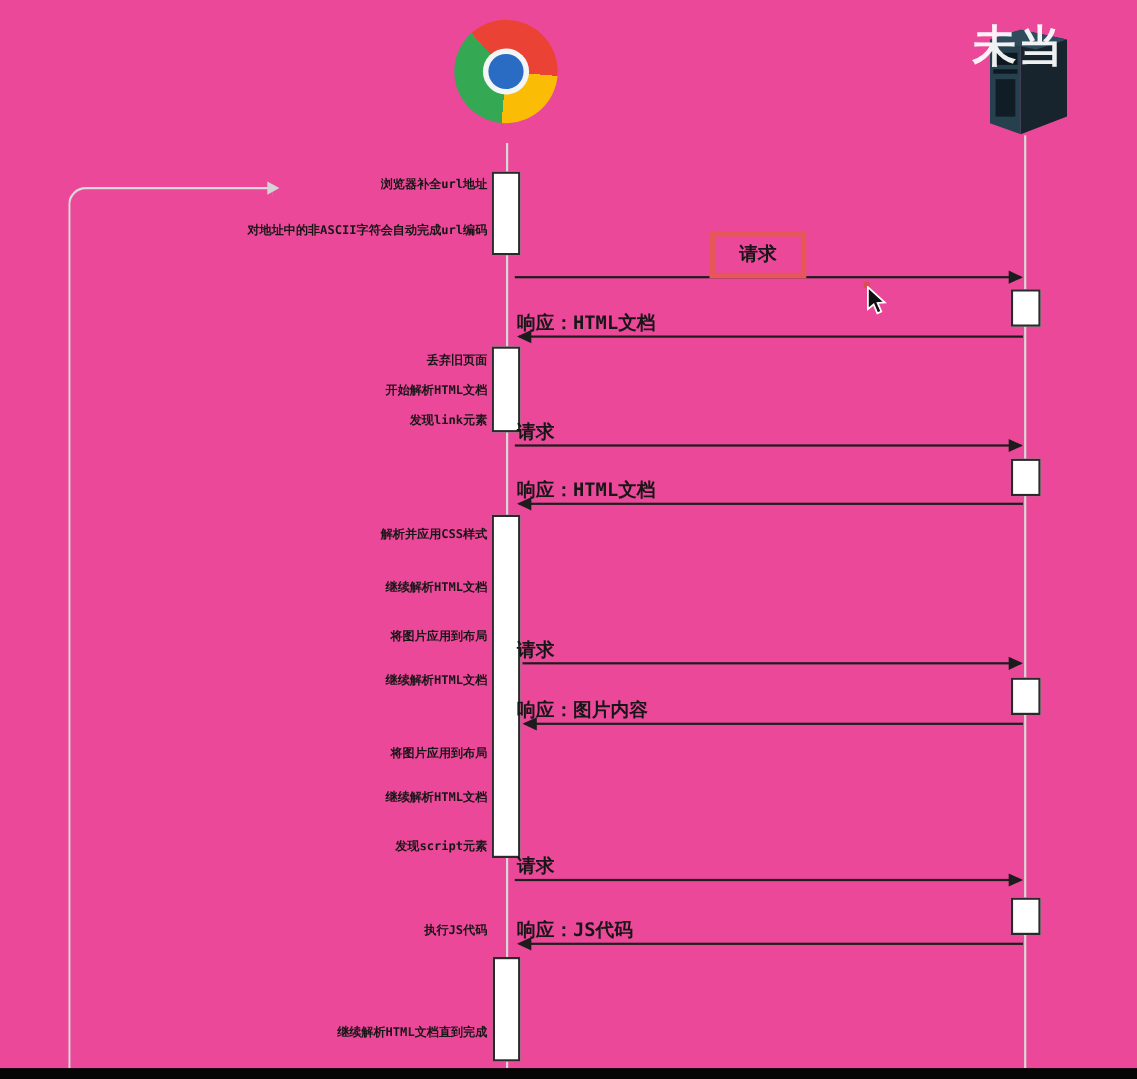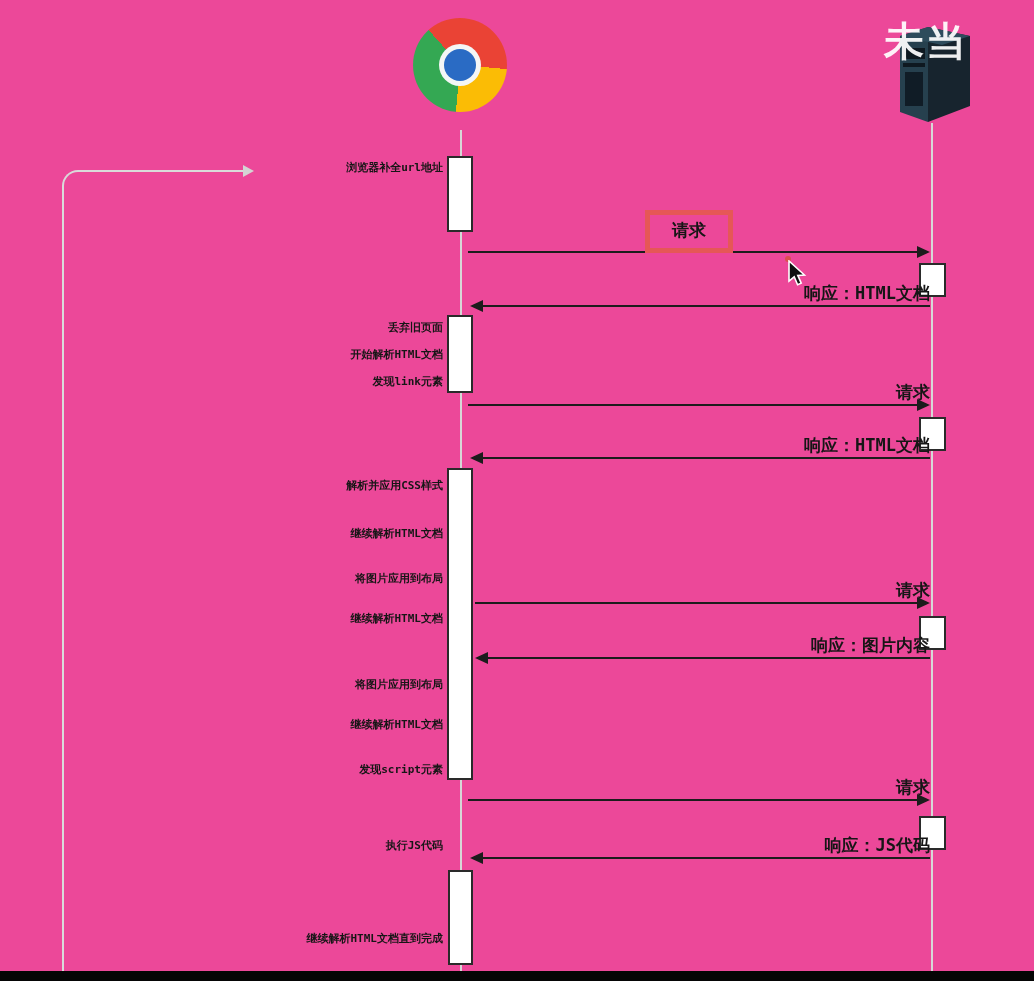--- a/index.html
+++ b/index.html
@@ -10,21 +10,21 @@
   }
   
   .life{position:absolute;width:2px;background:#d7d7d7;}
   
   .act{position:absolute;background:#ffffff;border:2px solid #2a2a2a;box-sizing:border-box;}
   
   .aline{position:absolute;height:2px;background:#1c1c1c;}
   .ahead{position:absolute;top:-5px;width:0;height:0;border-top:6px solid transparent;border-bottom:6px solid transparent;}
   .ahead.r{right:-2px;border-left:13px solid #1c1c1c;}
   .ahead.l{left:-2px;border-right:13px solid #1c1c1c;}
-  .mlabel{position:absolute;left:470px;width:460px;text-align:right;font-size:17px;font-weight:600;white-space:nowrap;}
+  .mlabel{position:absolute;left:470px;width:460px;text-align:left;font-size:17px;font-weight:600;white-space:nowrap;}
   .note{position:absolute;right:591px;white-space:nowrap;text-align:right;font-size:11px;font-weight:600;}
   
   .guide{position:absolute;left:62px;top:170px;width:184px;height:801px;
     border-left:2px solid #dadada;border-top:2px solid #dadada;border-top-left-radius:16px;}
   .guidehead{position:absolute;left:243px;top:165px;width:0;height:0;
     border-top:6px solid transparent;border-bottom:6px solid transparent;border-left:11px solid #d4d4d4;}
   
   .chrome{position:absolute;left:413px;top:18px;width:94px;height:94px;border-radius:50%;
     background:conic-gradient(from 95deg,#fbbc05 0 90deg,#34a853 90deg 223deg,#ea4335 223deg 360deg);}
   .chrome-ring{position:absolute;left:26px;top:26px;width:42px;height:42px;border-radius:50%;background:#f4f6f6;}
@@ -116,20 +116,21 @@
     <span class="ahead r"></span>
   </div>
   <div class="mlabel" style="top:776px;">请求</div>
 
   <div class="aline" style="left:472px;top:857px;width:458px;">
     <span class="ahead l"></span>
   </div>
   <div class="mlabel" style="top:834px;">响应：JS代码</div>
 
   <div class="note" style="top:160px;">浏览器补全url地址</div>
+  <div class="note" style="top:202px;">对地址中的非ASCII字符会自动完成url编码</div>
   <div class="note" style="top:320px;">丢弃旧页面</div>
   <div class="note" style="top:347px;">开始解析HTML文档</div>
   <div class="note" style="top:374px;">发现link元素</div>
   <div class="note" style="top:478px;">解析并应用CSS样式</div>
   <div class="note" style="top:526px;">继续解析HTML文档</div>
   <div class="note" style="top:571px;">将图片应用到布局</div>
   <div class="note" style="top:611px;">继续解析HTML文档</div>
   <div class="note" style="top:677px;">将图片应用到布局</div>
   <div class="note" style="top:717px;">继续解析HTML文档</div>
   <div class="note" style="top:762px;">发现script元素</div>

